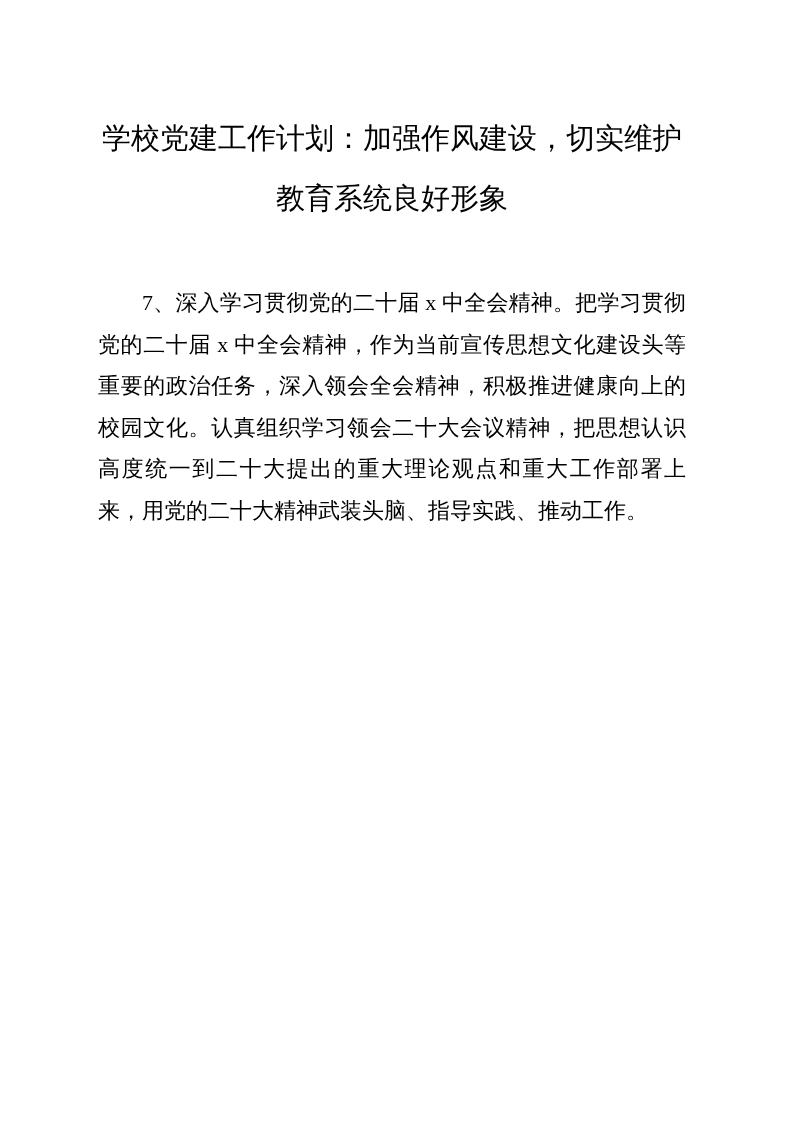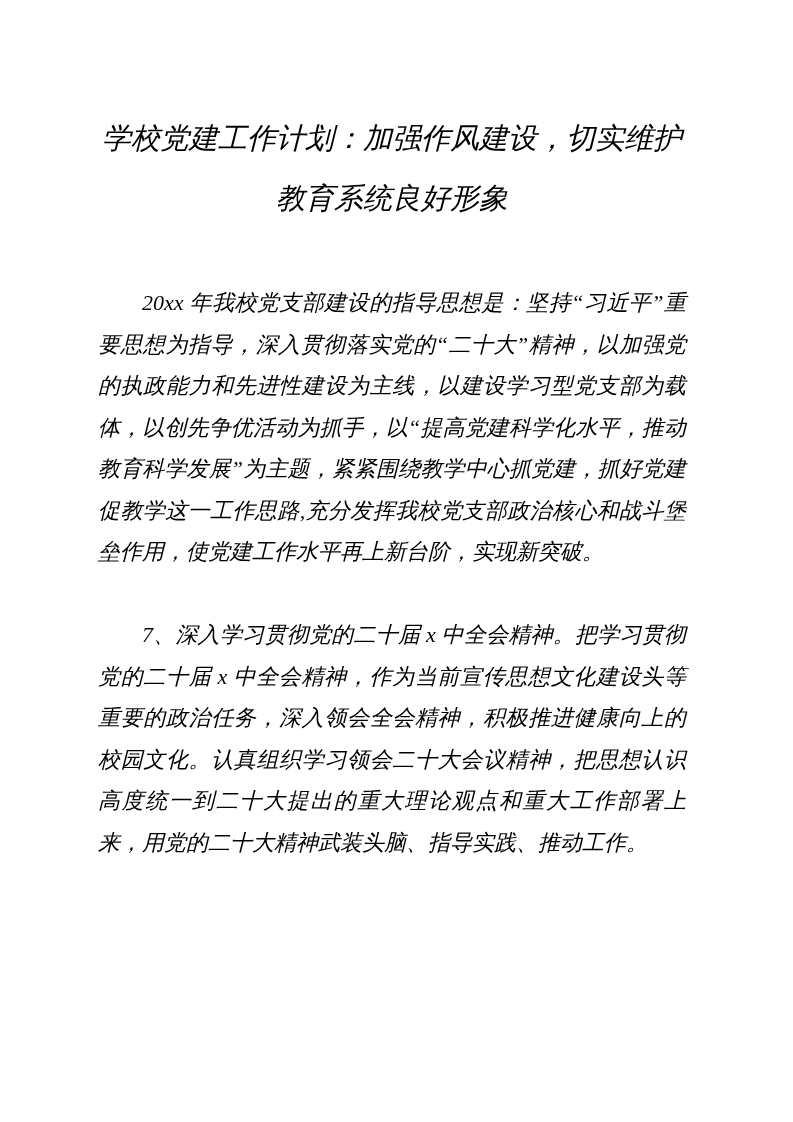--- a/index.html
+++ b/index.html
@@ -11,21 +11,20 @@
     position: relative;
     width: 793px;
     height: 1122px;
     box-sizing: border-box;
     margin: 0 auto;
     background: #ffffff;
     color: #000000;
     padding: 108px 107px 0 98px;
     overflow: hidden;
     font-family: "Liberation Serif", "DejaVu Serif", serif;
-    font-style: italic;
   }
   .doc-title {
     margin: 0 0 54px 0;
     font-size: 29px;
     line-height: 60px;
     font-weight: 400;
     text-align: center;
     color: #000000;
   }
   .doc-para {
@@ -37,18 +36,17 @@
     color: #000000;
     word-break: break-all;
   }
 </style>
 </head>
 <body>
 
 <div class="page">
   <h1 class="doc-title">学校党建工作计划：加强作风建设，切实维护教育系统良好形象</h1>
 
-  <p class="doc-para">20xx 年我校党支部建设的指导思想是：坚持“习近平”重要思想为指导，深入贯彻落实党的“二十大”精神，以加强党的执政能力和先进性建设为主线，以建设学习型党支部为载体，以创先争优活动为抓手，以“提高党建科学化水平，推动教育科学发展”为主题，紧紧围绕教学中心抓党建，抓好党建促教学这一工作思路,充分发挥我校党支部政治核心和战斗堡垒作用，使党建工作水平再上新台阶，实现新突破。</p>
 
 
   <p class="doc-para">7、深入学习贯彻党的二十届 x 中全会精神。把学习贯彻党的二十届 x 中全会精神，作为当前宣传思想文化建设头等重要的政治任务，深入领会全会精神，积极推进健康向上的校园文化。认真组织学习领会二十大会议精神，把思想认识高度统一到二十大提出的重大理论观点和重大工作部署上来，用党的二十大精神武装头脑、指导实践、推动工作。</p>
 
 </div>
 
 </body></html>

